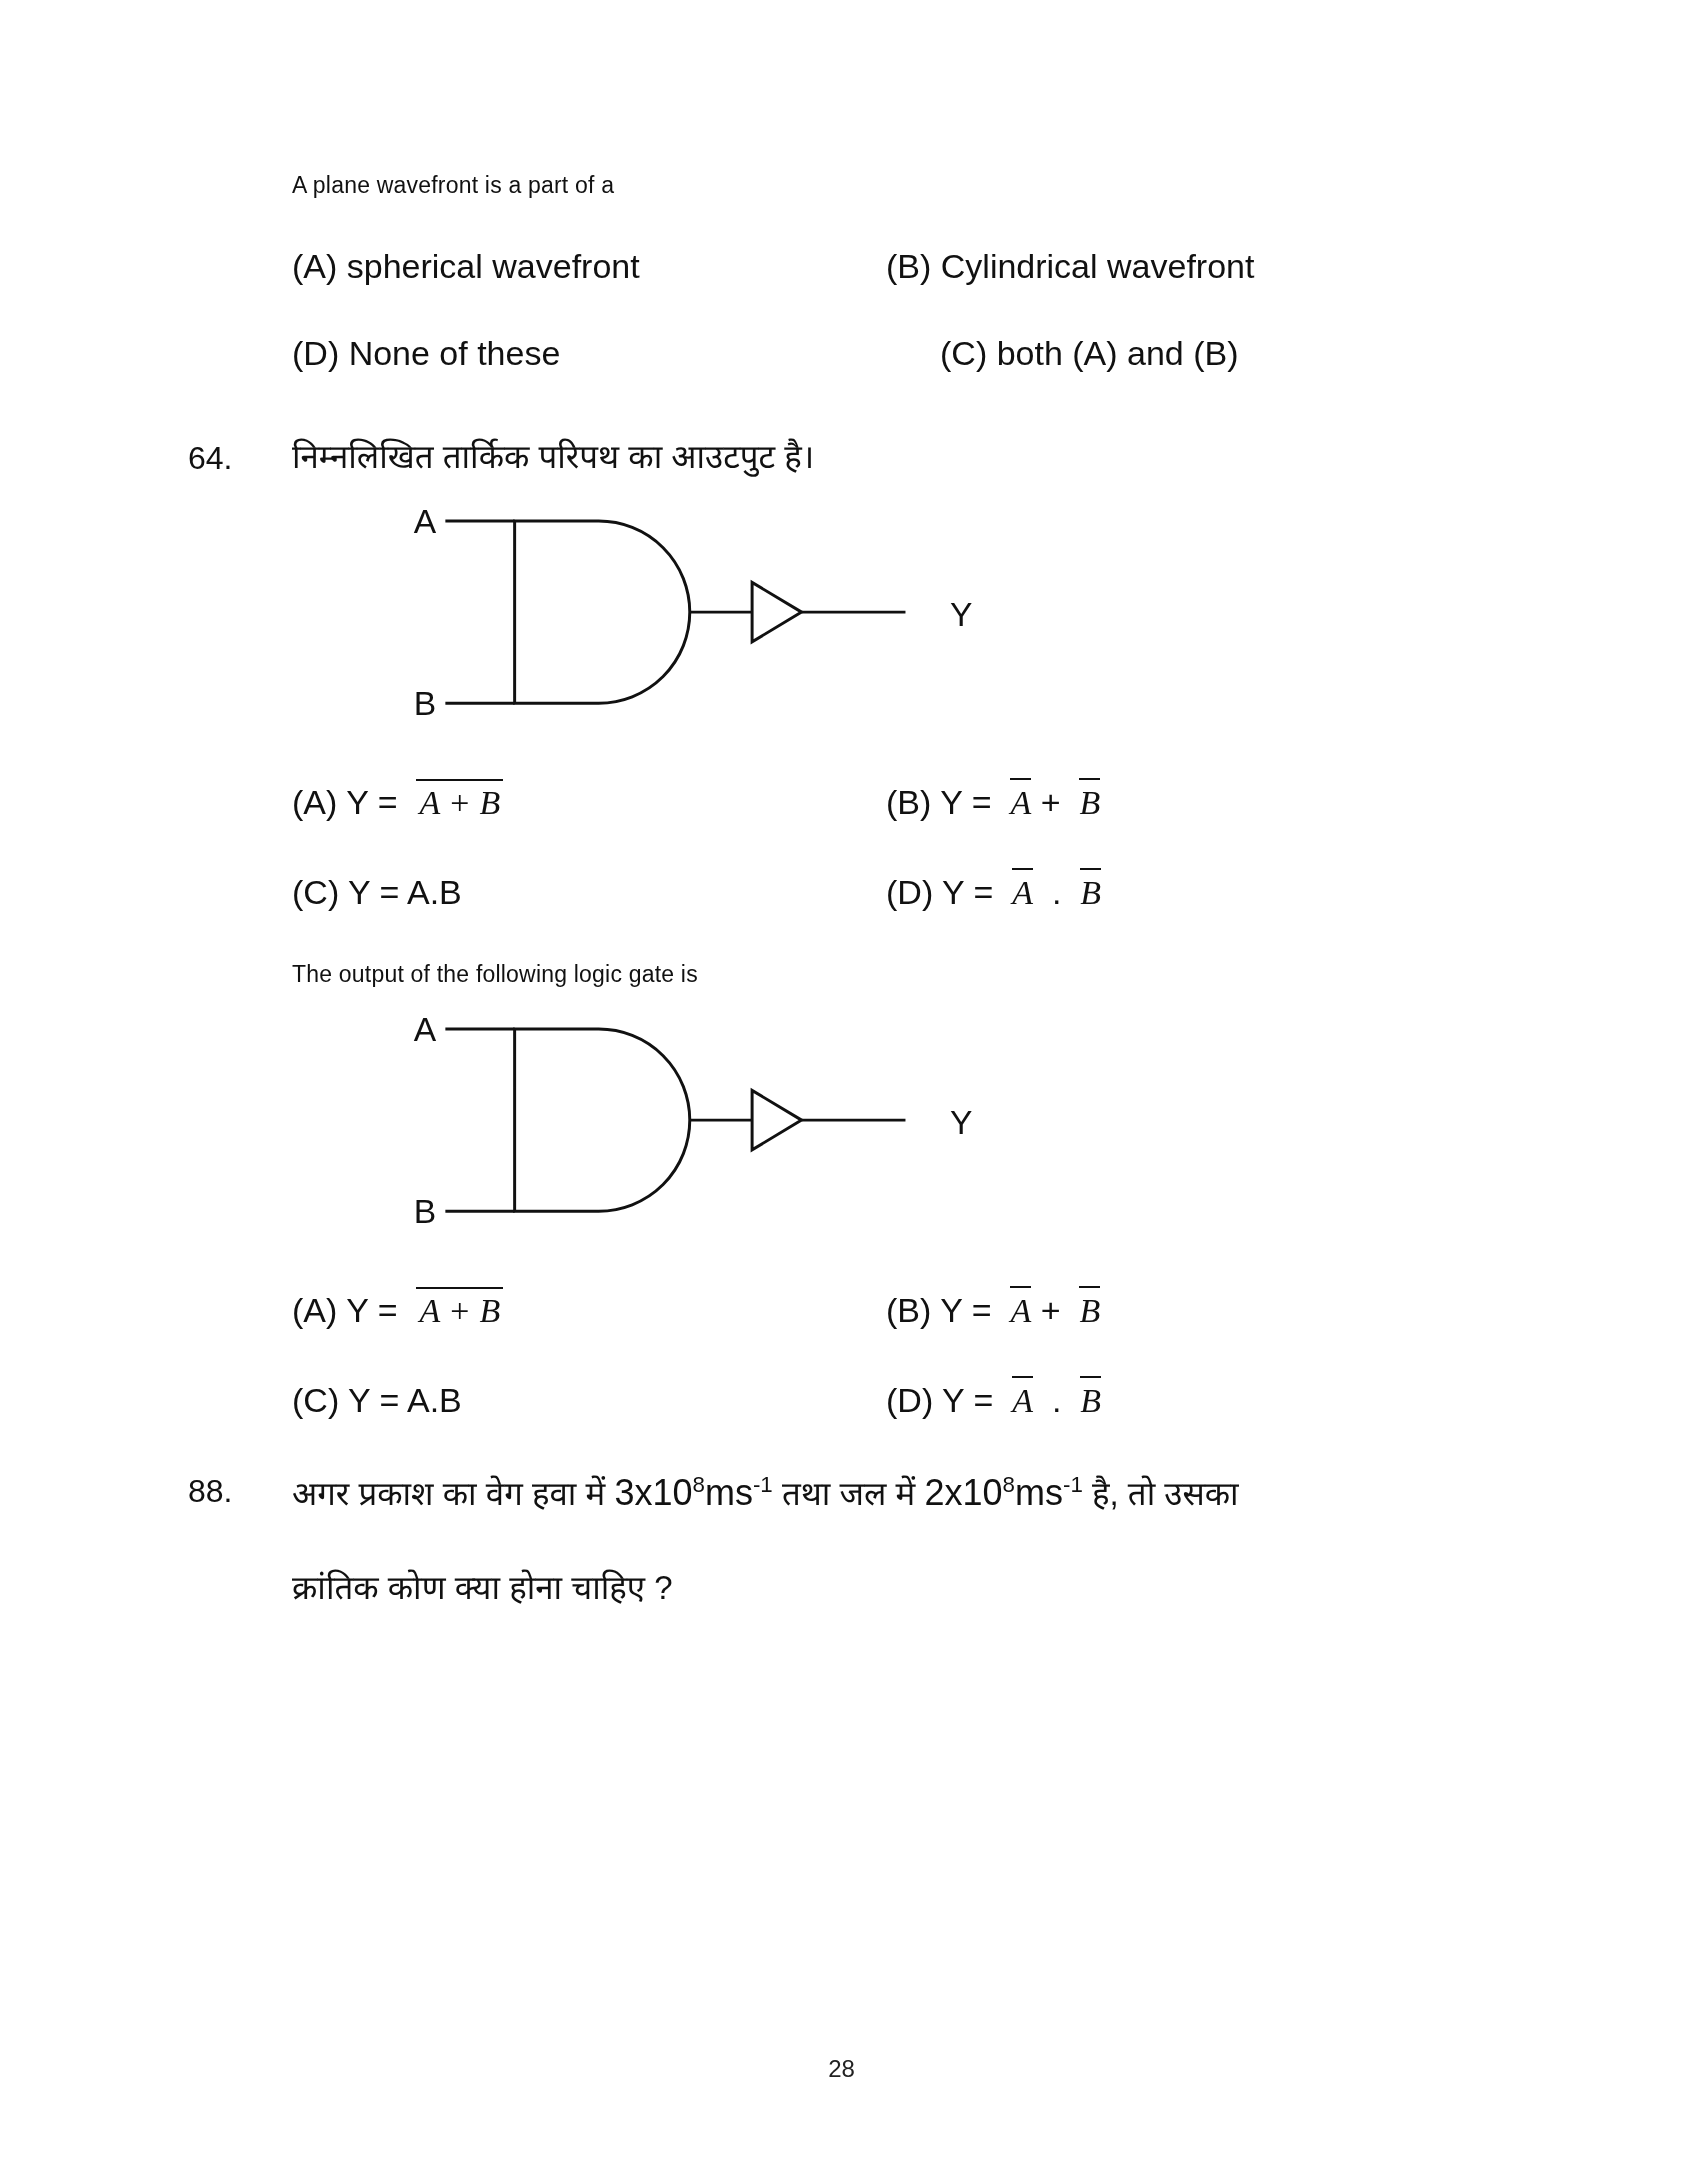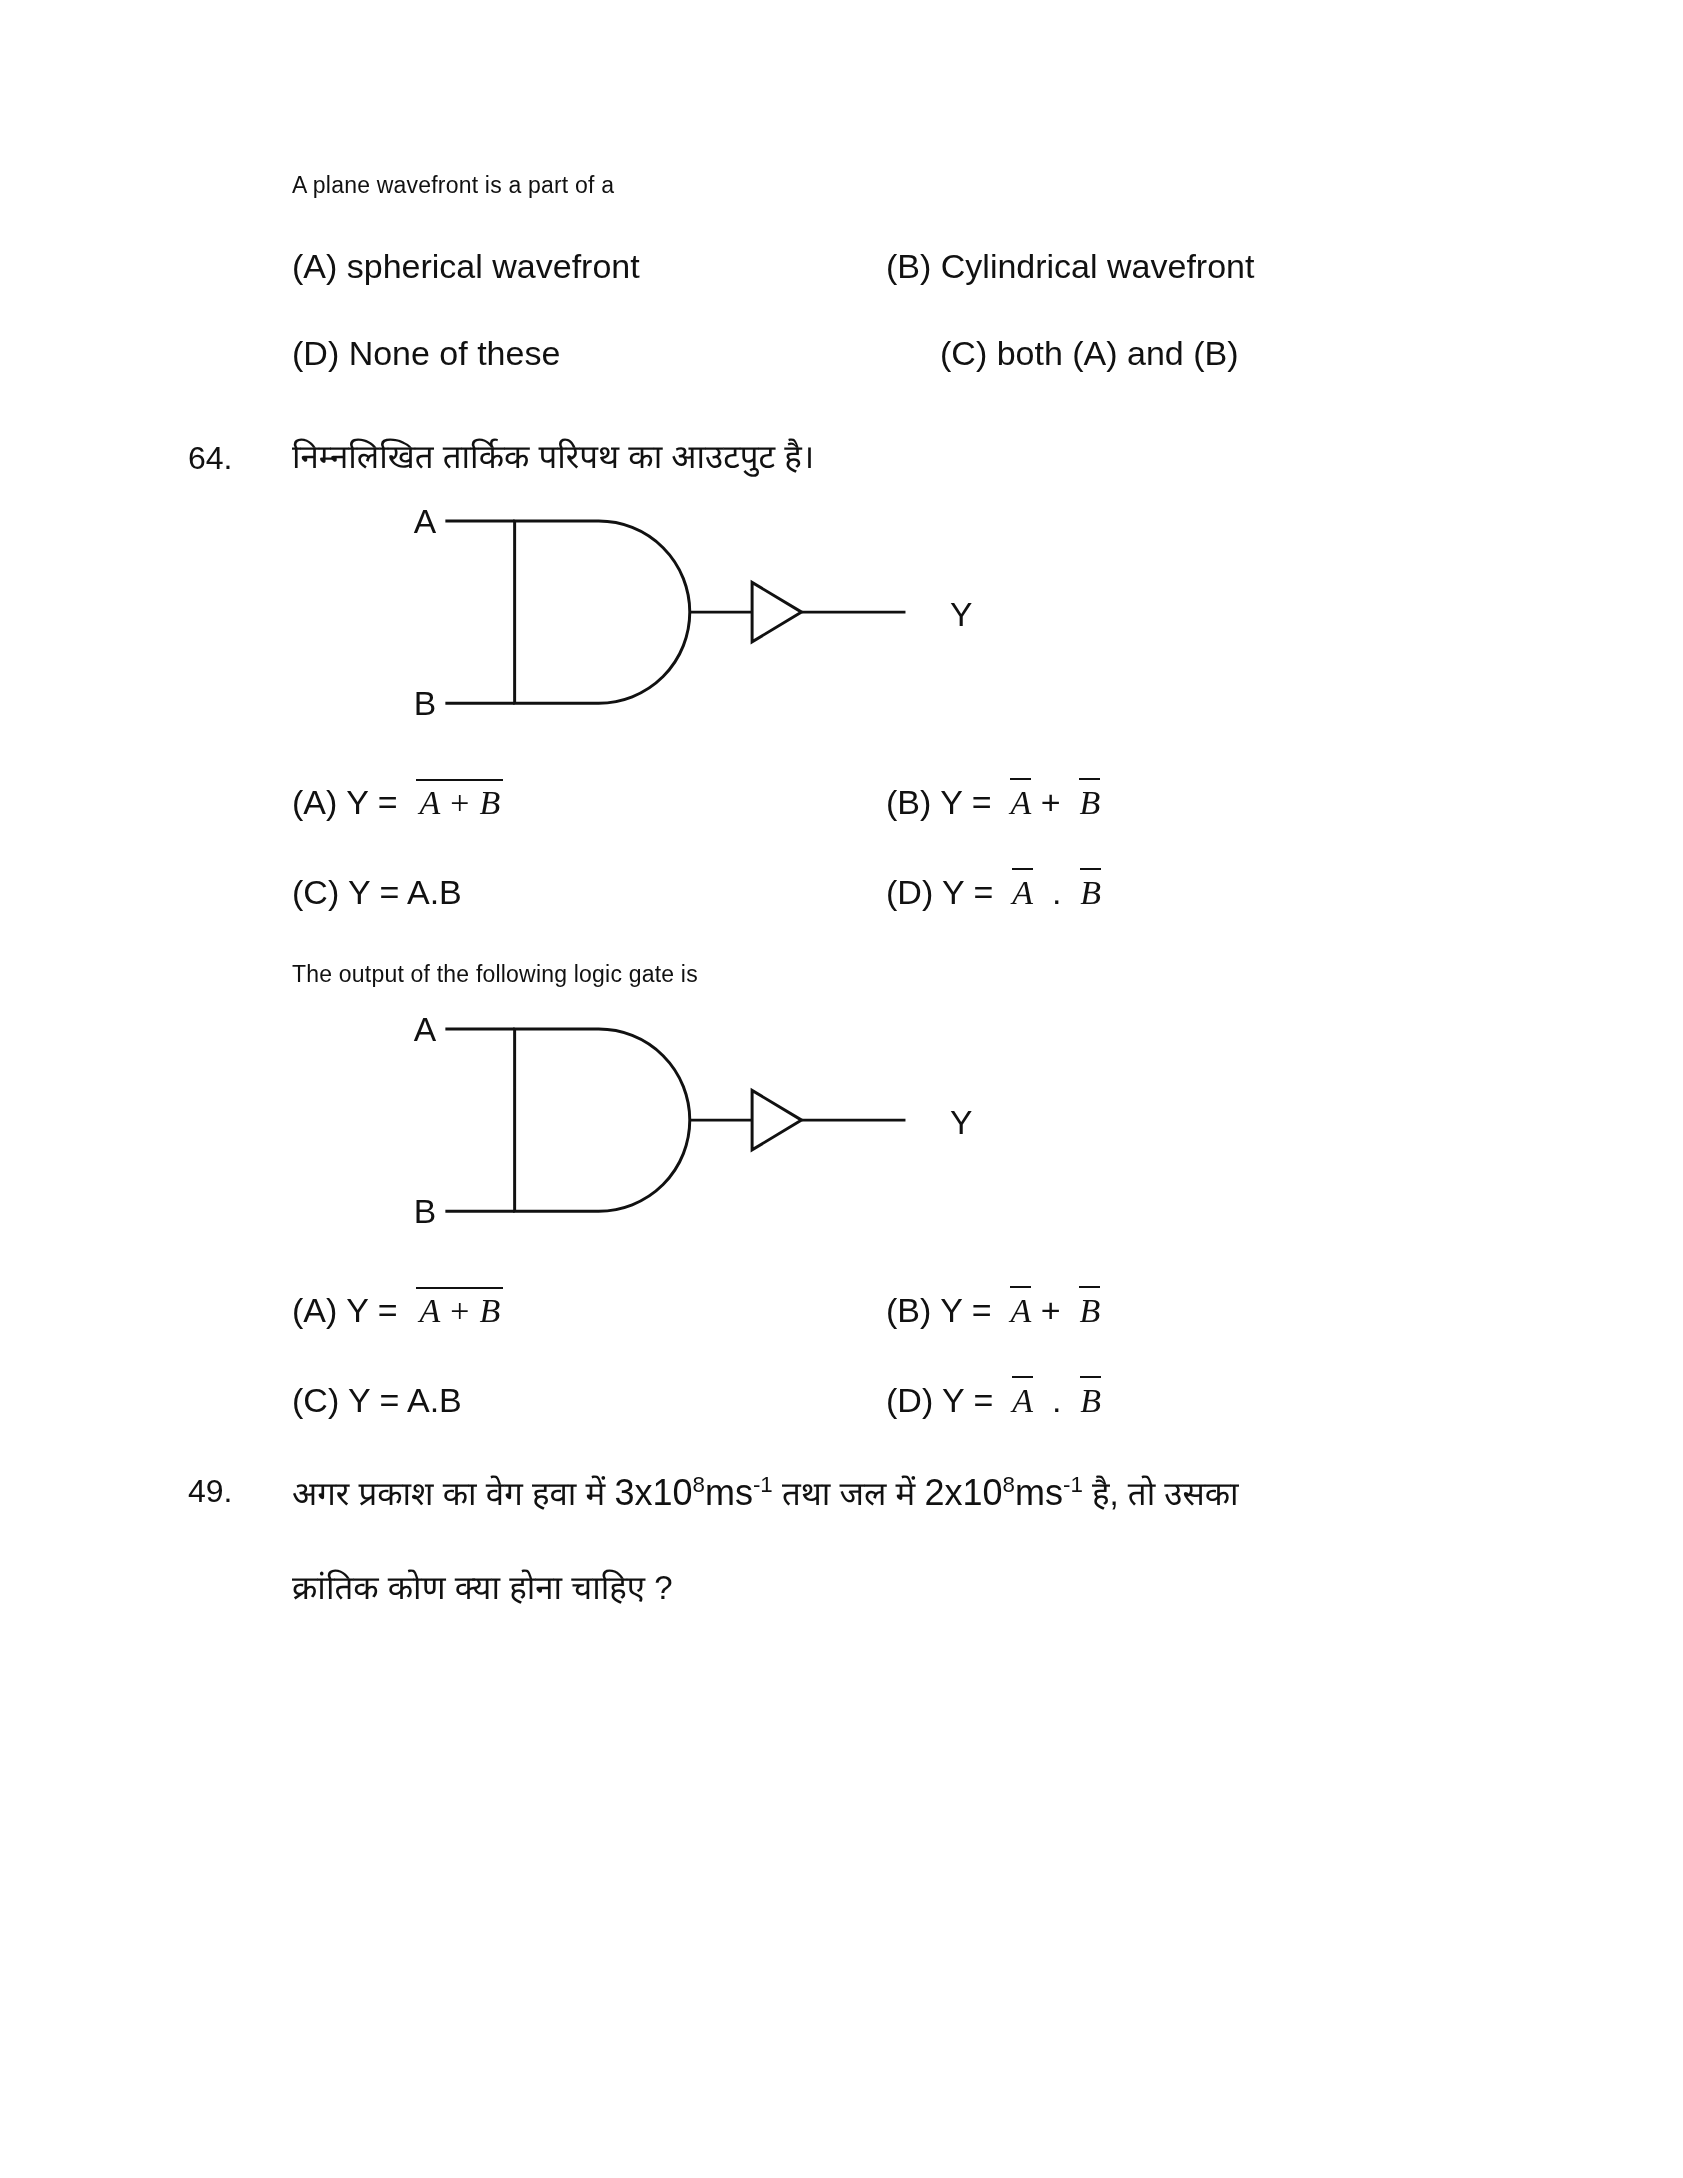--- a/index.html
+++ b/index.html
@@ -233,27 +233,28 @@
           &nbsp;<span>.</span>
           &nbsp;<span class="varbar">B</span>
         </div>
       </div>
     </div>
   </div>
 
   <div class="spacer-40"></div>
 
   <div class="qline">
-    <div class="qnum">49.</div>
+    <div class="qnum">88.</div>
     <div class="qbody">
       <div class="stem-hi">
         <span>अगर प्रकाश का वेग हवा में</span>
         <span class="bignum"><span>3x10</span><sup>8</sup><span>ms</span><sup>-1</sup></span>
         <span>तथा जल में</span>
         <span class="bignum"><span>2x10</span><sup>8</sup><span>ms</span><sup>-1</sup></span>
         <span>है, तो उसका</span>
       </div>
       <div class="stem-hi" style="margin-top:40px;">क्रांतिक कोण क्या होना चाहिए ?</div>
     </div>
   </div>
 
+  <div class="footer">28</div>
 </div>
 
 
 </body></html>

